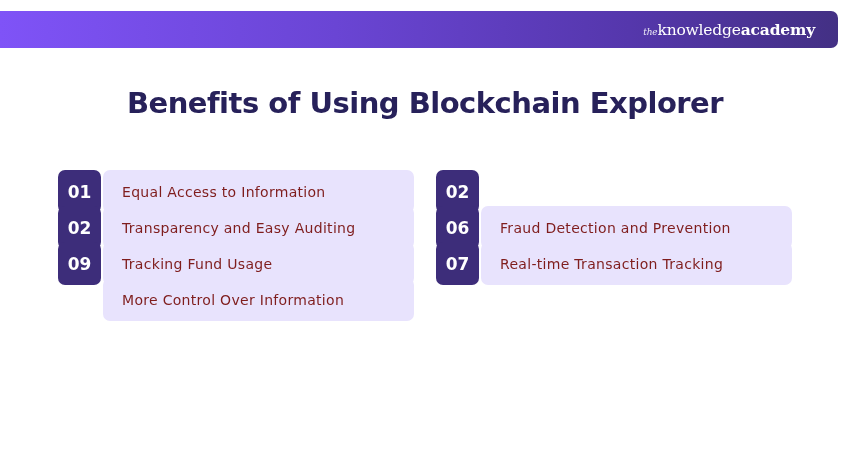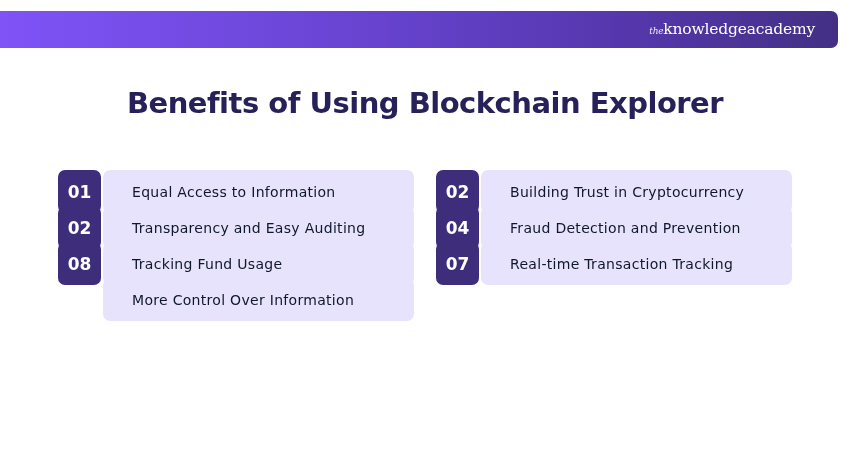--- a/index.html
+++ b/index.html
@@ -2,29 +2,29 @@
 <html><head>
 <meta charset="utf-8">
 <style>
   html,body{margin:0;padding:0;}
   body{width:850px;height:450px;background:#ffffff;position:relative;overflow:hidden;font-family:"DejaVu Sans","Liberation Sans",sans-serif;}
   .banner{position:absolute;left:0;top:11px;width:838px;height:37px;border-radius:0 7px 7px 0;
     background:linear-gradient(90deg,#7f53f7 0%,#6a45d4 40%,#5537ac 75%,#433084 100%);}
   .logo{position:absolute;right:23px;top:9px;color:#ffffff;font-family:"DejaVu Serif","Liberation Serif",serif;font-size:15.5px;letter-spacing:-0.2px;white-space:nowrap;}
   .logo .the{font-style:italic;font-size:9px;opacity:.9;}
   .logo .k{font-weight:normal;}
-  .logo .a{font-weight:normal;}
+  .logo .a{font-weight:bold;}
   .title{position:absolute;left:0;top:86px;width:850px;text-align:center;color:#27215a;font-weight:bold;font-size:29px;letter-spacing:-0.5px;}
   .col{position:absolute;top:170px;}
   .col.left{left:58px;}
   .col.right{left:436px;}
   .item{position:relative;width:356px;height:29px;margin-bottom:7px;}
   .badge{position:absolute;left:0;top:0;width:43px;height:43px;background:#3d2d7a;border-radius:7px;color:#ffffff;font-weight:bold;font-size:17px;display:flex;align-items:center;justify-content:center;}
   .box{position:absolute;left:45px;top:0;width:311px;height:43px;background:#e8e3fd;border-radius:7px;display:flex;align-items:center;}
-  .label{padding-left:29px;color:#0f172a;font-size:14px;letter-spacing:0.3px;font-weight:500;}
+  .label{padding-left:19px;color:#7f1d1d;font-size:14px;letter-spacing:0.3px;font-weight:500;}
 </style>
 </head>
 <body>
 
 <div class="banner">
   <div class="logo">
     <span class="the">the</span><span class="k">knowledge</span><span class="a">academy</span>
   </div>
 </div>
 
@@ -37,41 +37,38 @@
         <span class="label">Equal Access to Information</span>
       </div>
   </div>
   <div class="item">
     <div class="badge">02</div>
     <div class="box">
         <span class="label">Transparency and Easy Auditing</span>
       </div>
   </div>
   <div class="item">
-    <div class="badge">08</div>
+    <div class="badge">09</div>
     <div class="box">
         <span class="label">Tracking Fund Usage</span>
       </div>
   </div>
   <div class="item">
     <div class="box">
         <span class="label">More Control Over Information</span>
       </div>
   </div>
 </div>
 
 <div class="col right">
   <div class="item">
     <div class="badge">02</div>
-    <div class="box">
-        <span class="label">Building Trust in Cryptocurrency</span>
-      </div>
   </div>
   <div class="item">
-    <div class="badge">04</div>
+    <div class="badge">06</div>
     <div class="box">
         <span class="label">Fraud Detection and Prevention</span>
       </div>
   </div>
   <div class="item">
     <div class="badge">07</div>
     <div class="box">
         <span class="label">Real-time Transaction Tracking</span>
       </div>
   </div>

